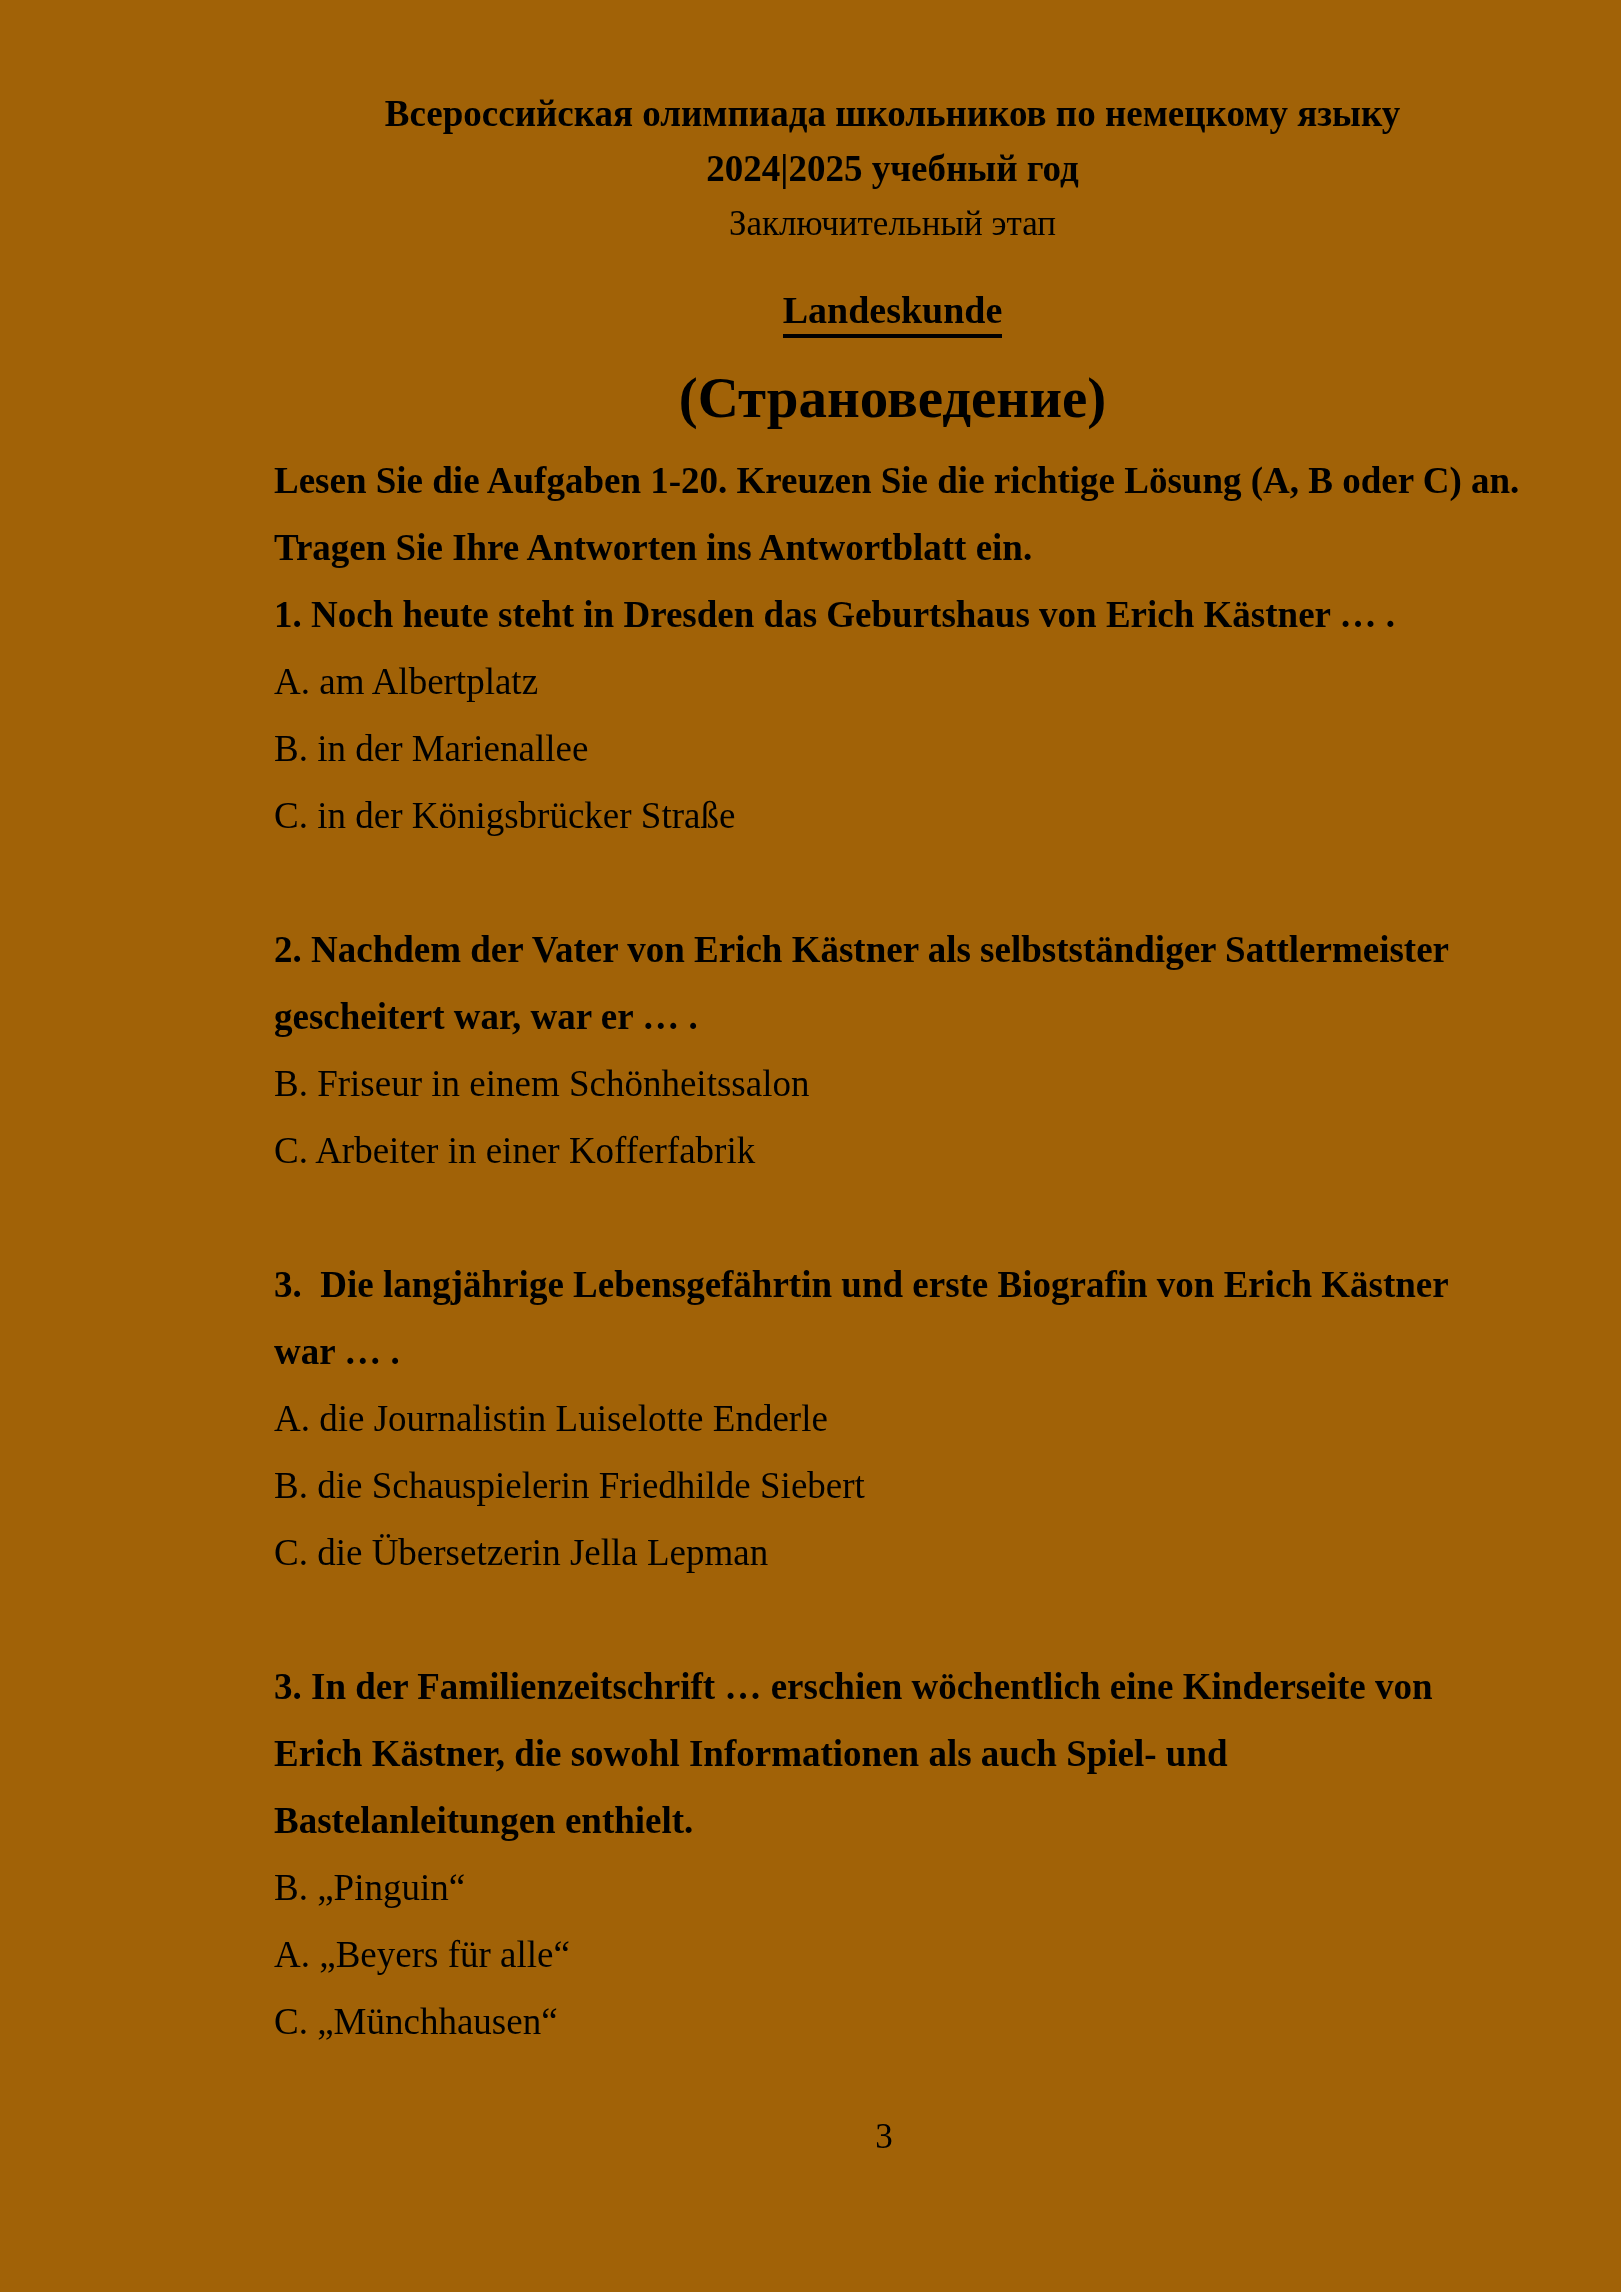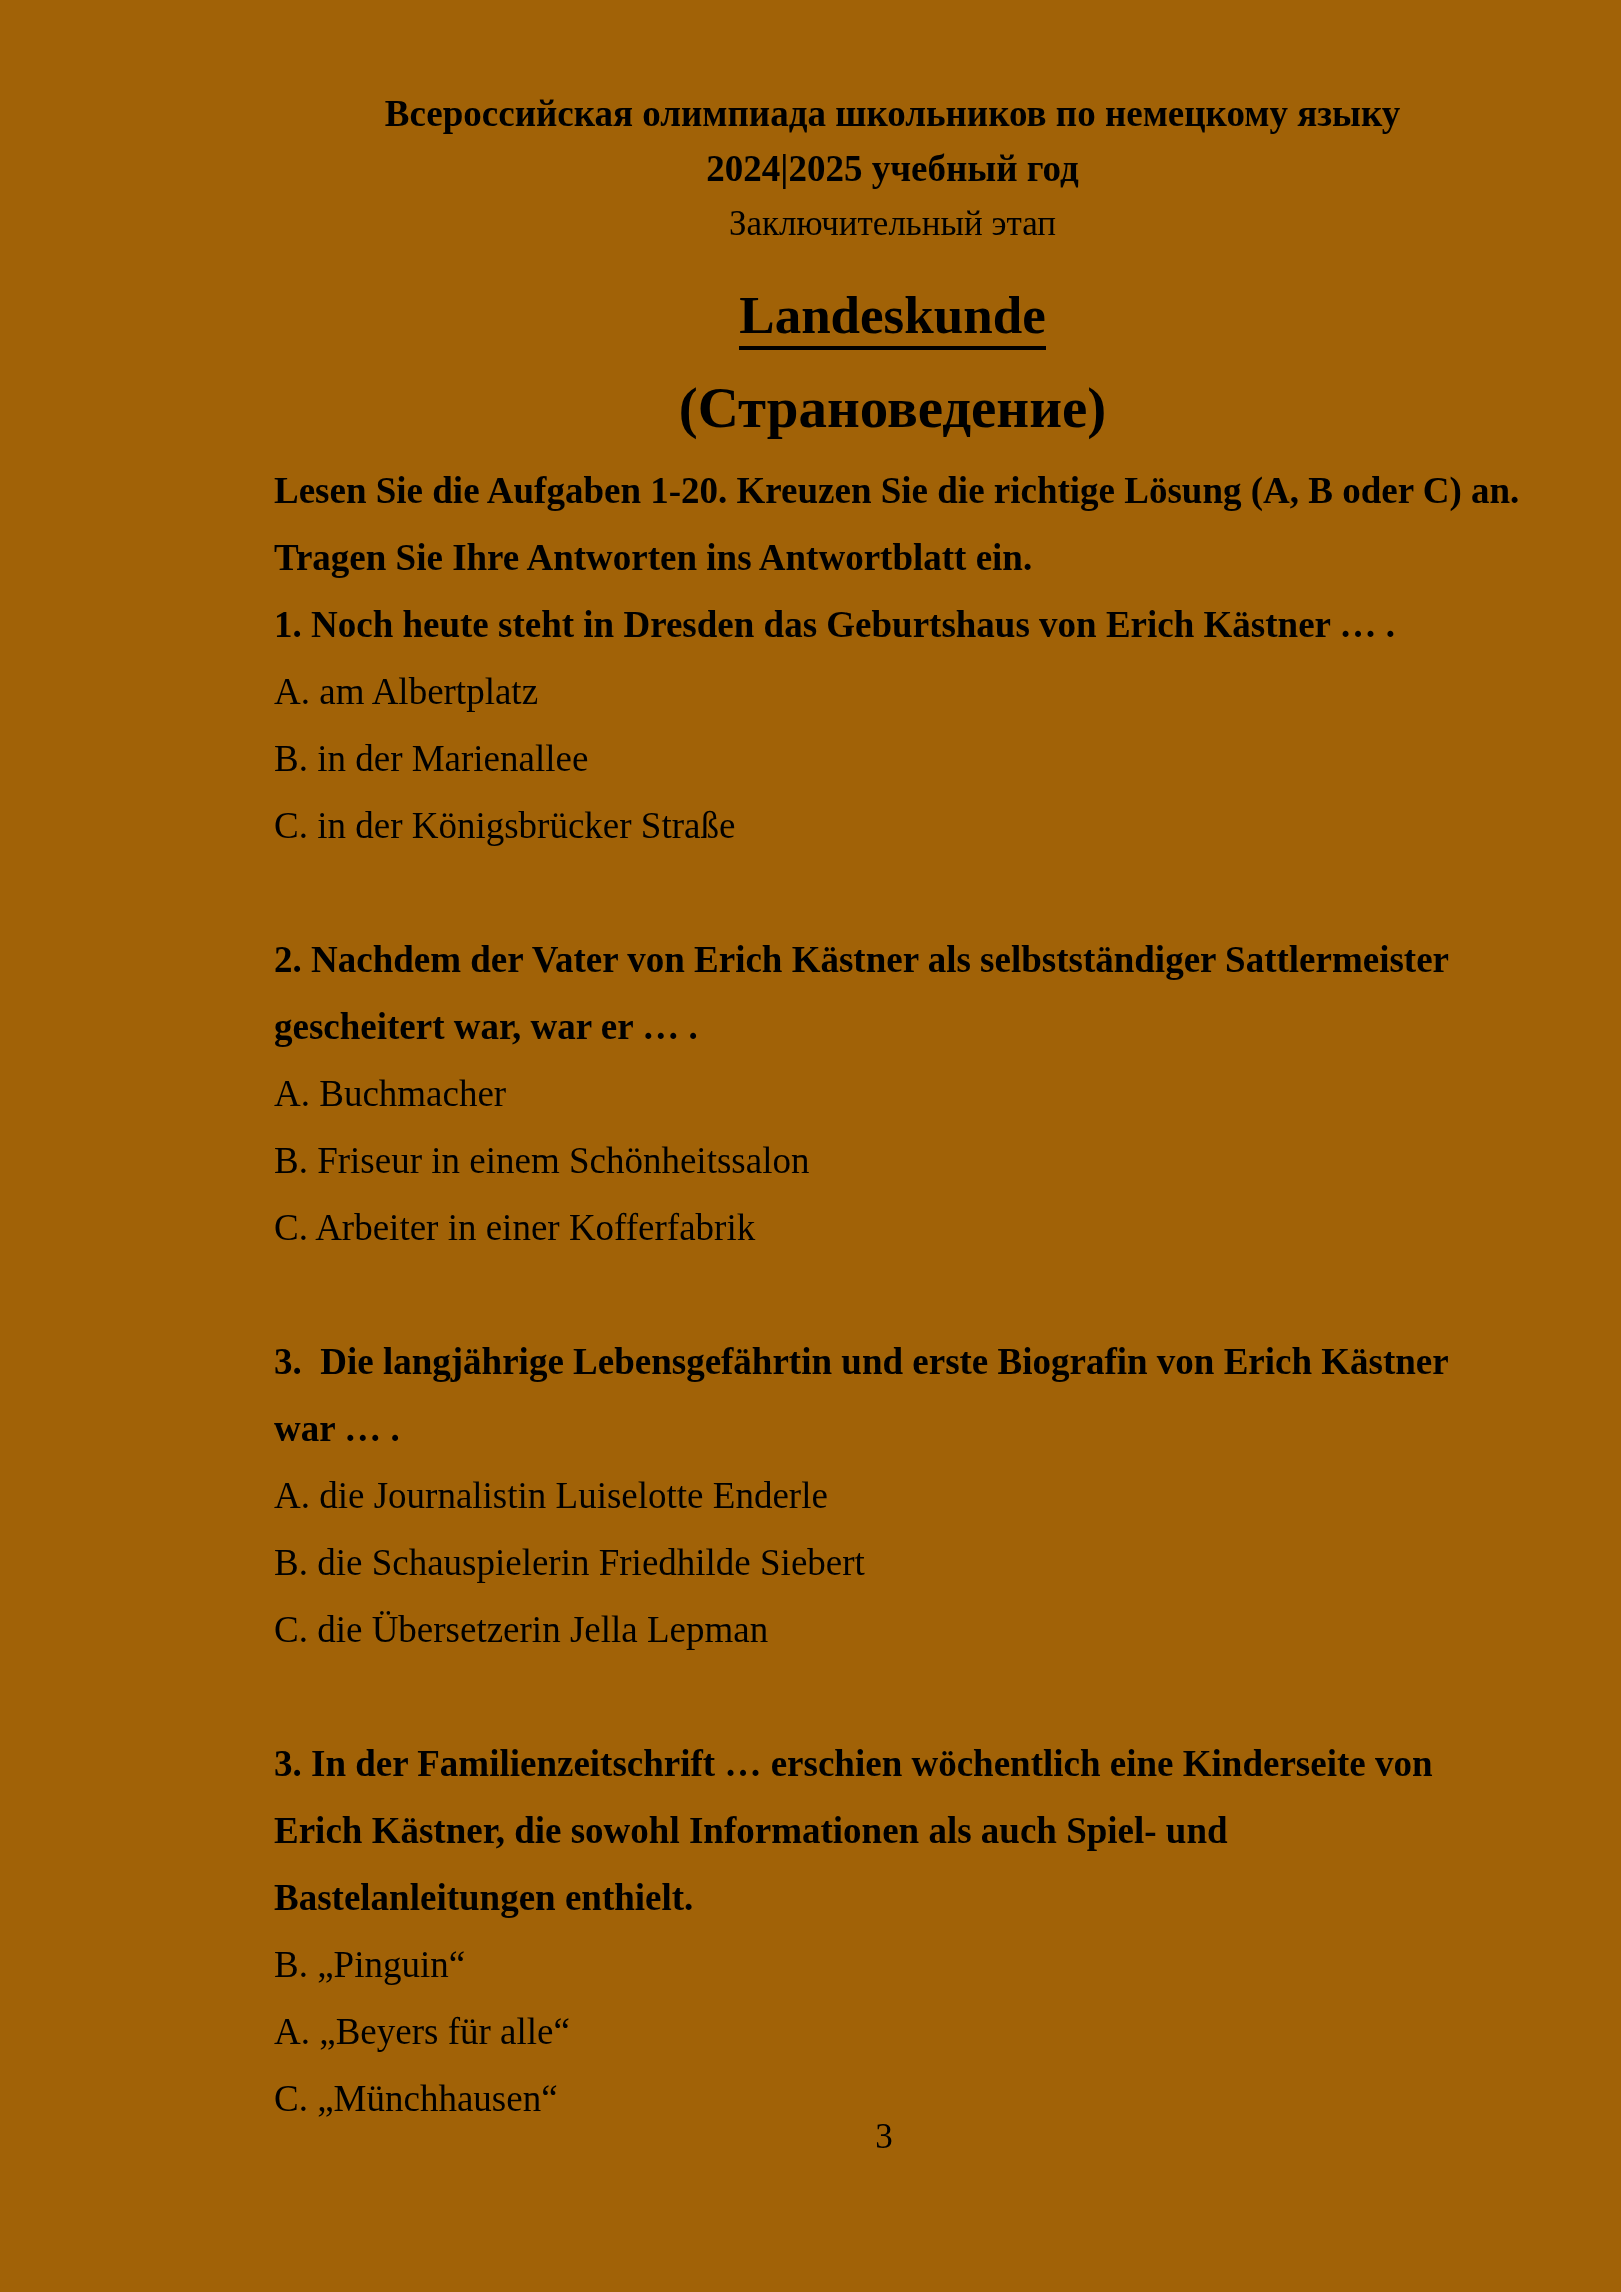--- a/index.html
+++ b/index.html
@@ -34,21 +34,21 @@
     font-weight: normal;
     font-size: 35px;
   }
   .title-row {
     margin-top: 35px;
     text-align: center;
     line-height: 63px;
   }
   .title-text {
     display: inline-block;
-    font-size: 53px;
+    font-size: 38px;
     font-weight: bold;
     border-bottom: 4.9px solid #000000;
     padding-bottom: 2px;
     line-height: 1.1;
   }
   .subtitle-row {
     margin-top: 17.6px;
     text-align: center;
     line-height: 61px;
   }
@@ -112,21 +112,20 @@
       <div class="question first">
         <div class="line bold">1. Noch heute steht in Dresden das Geburtshaus von Erich Kästner … .</div>
         <div class="line">A. am Albertplatz</div>
         <div class="line">B. in der Marienallee</div>
         <div class="line">C. in der Königsbrücker Straße</div>
       </div>
 
       <div class="question">
         <div class="line bold">2. Nachdem der Vater von Erich Kästner als selbstständiger Sattlermeister</div>
         <div class="line bold">gescheitert war, war er … .</div>
-        <div class="line">A. Buchmacher</div>
         <div class="line">B. Friseur in einem Schönheitssalon</div>
         <div class="line">C. Arbeiter in einer Kofferfabrik</div>
       </div>
 
       <div class="question">
         <div class="line bold">3.  Die langjährige Lebensgefährtin und erste Biografin von Erich Kästner</div>
         <div class="line bold">war … .</div>
         <div class="line">A. die Journalistin Luiselotte Enderle</div>
         <div class="line">B. die Schauspielerin Friedhilde Siebert</div>
         <div class="line">C. die Übersetzerin Jella Lepman</div>

